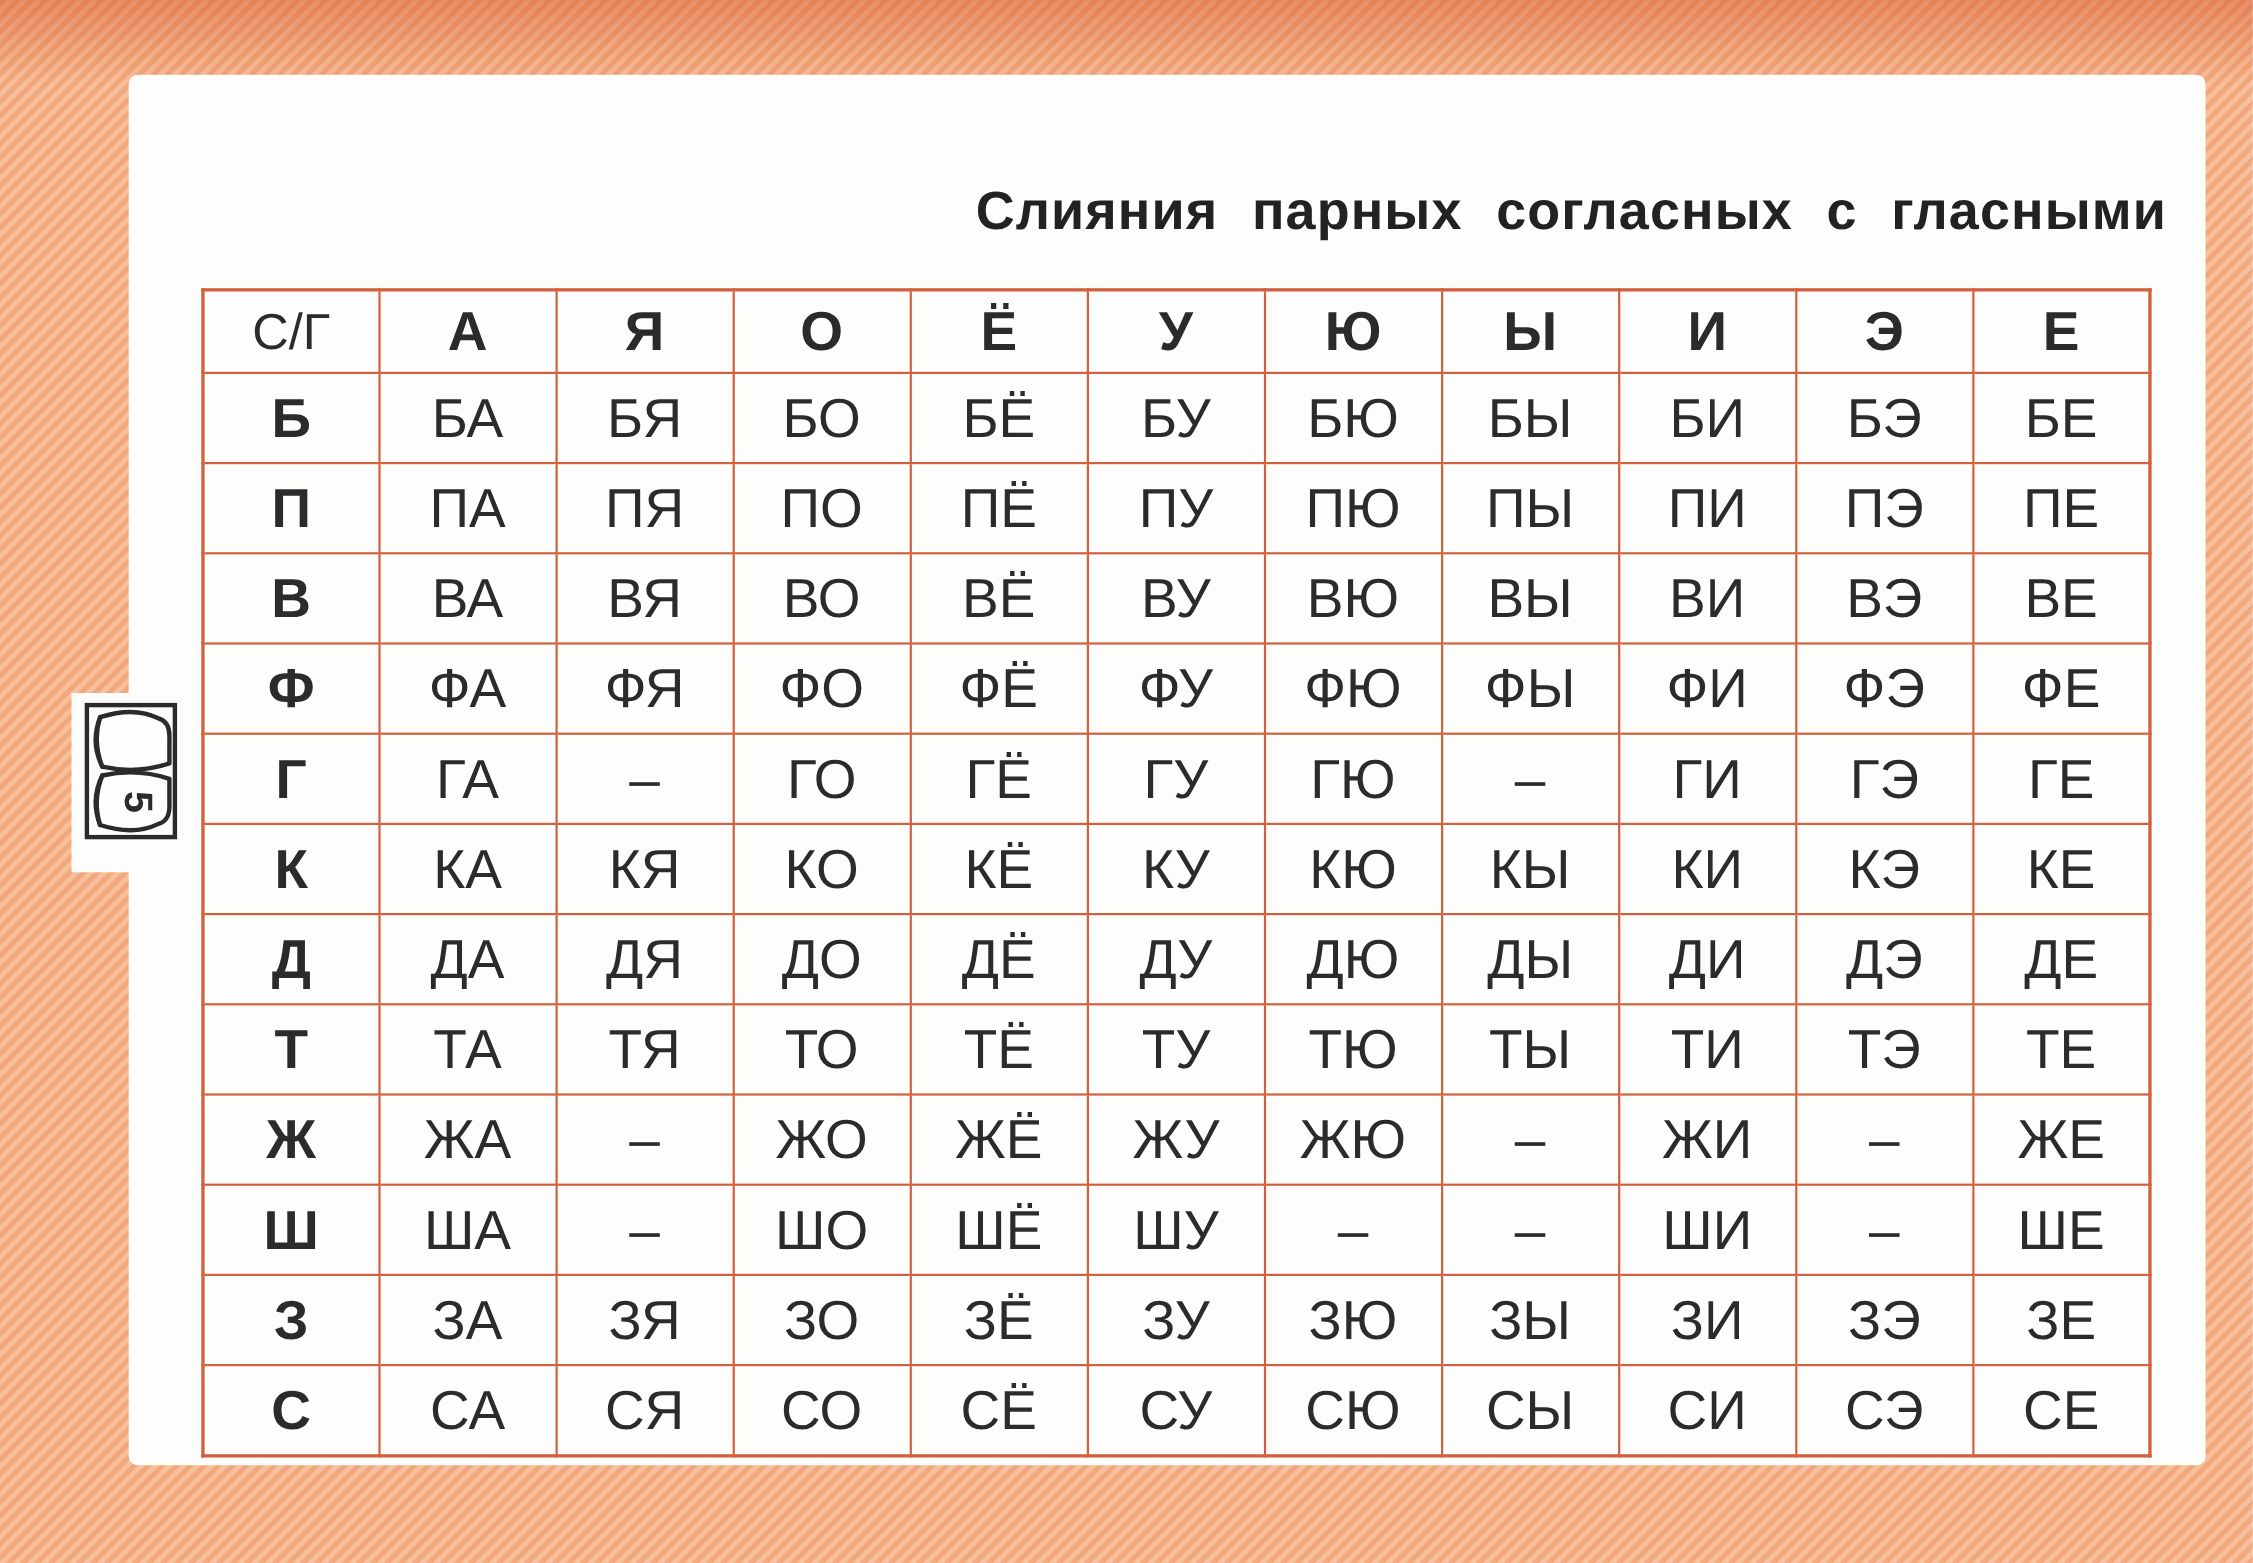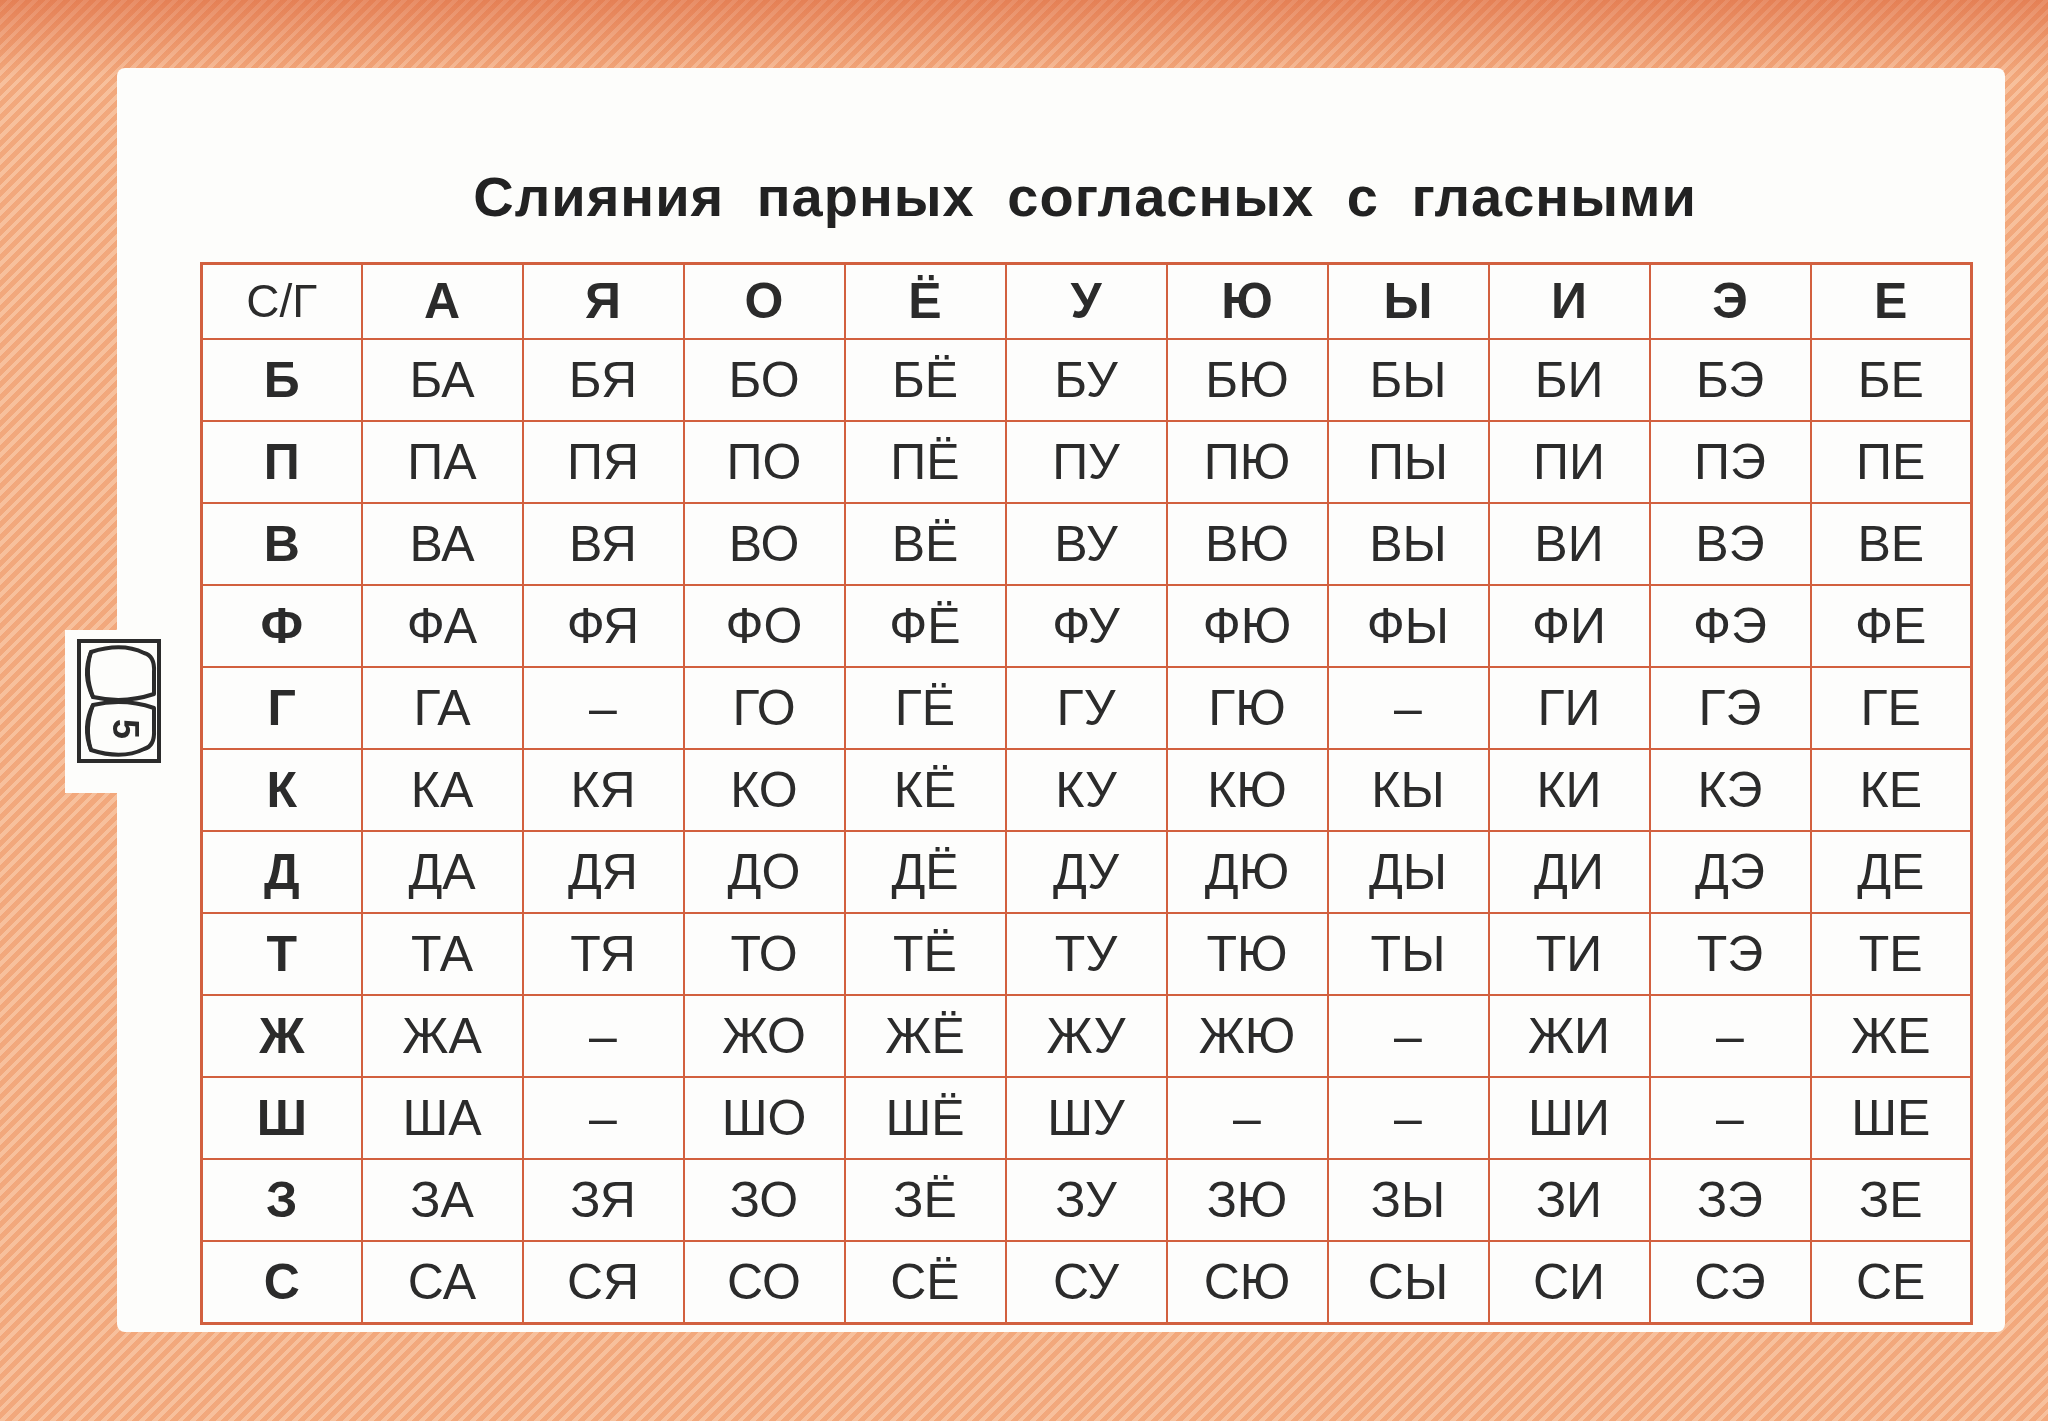--- a/index.html
+++ b/index.html
@@ -13,25 +13,25 @@
   .card{
     position:absolute;left:117px;top:68px;width:1888px;height:1264px;
     background:#fdfdfb;border-radius:8px;
   }
   .corner-label{
     position:absolute;top:18px;right:22px;
     font-size:44px;font-style:italic;color:#333;word-spacing:22px;letter-spacing:1px;
   }
   .title{
     position:absolute;top:96px;left:83px;width:1770px;margin:0;
-    text-align:center;font-size:56px;font-weight:bold;color:#222;
+    text-align:right;font-size:49px;font-weight:bold;color:#222;
     letter-spacing:1px;word-spacing:16px;
   }
   table.syl{
-    position:absolute;left:83px;top:194px;width:1770px;
+    position:absolute;left:66px;top:194px;width:1770px;
     border-collapse:collapse;table-layout:fixed;
     background:#fdfdfc;
   }
   table.syl, table.syl th, table.syl td{
     border:2px solid #d2603f;
   }
   table.syl{border-width:3px;}
   table.syl th, table.syl td{
     text-align:center;vertical-align:middle;color:#2b2b2b;line-height:1.05;
     padding:0;

